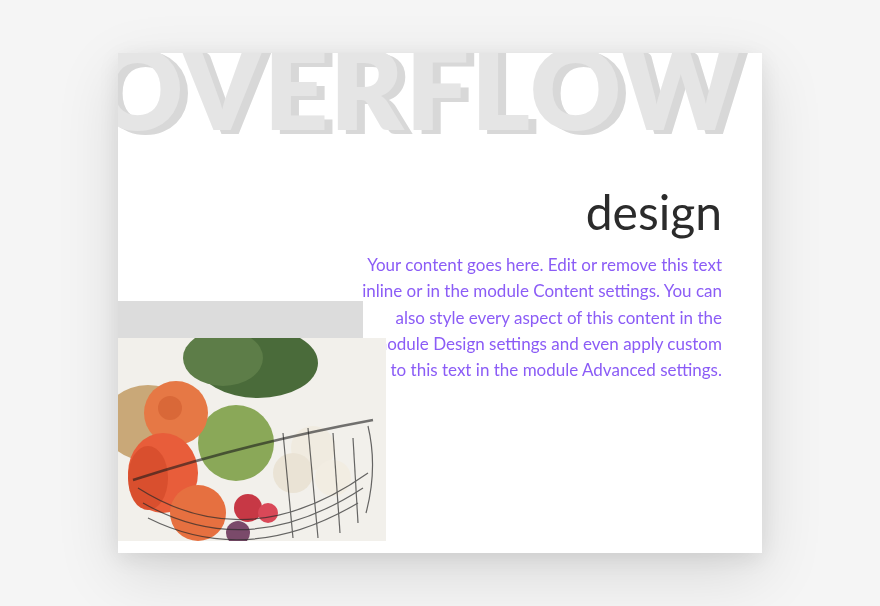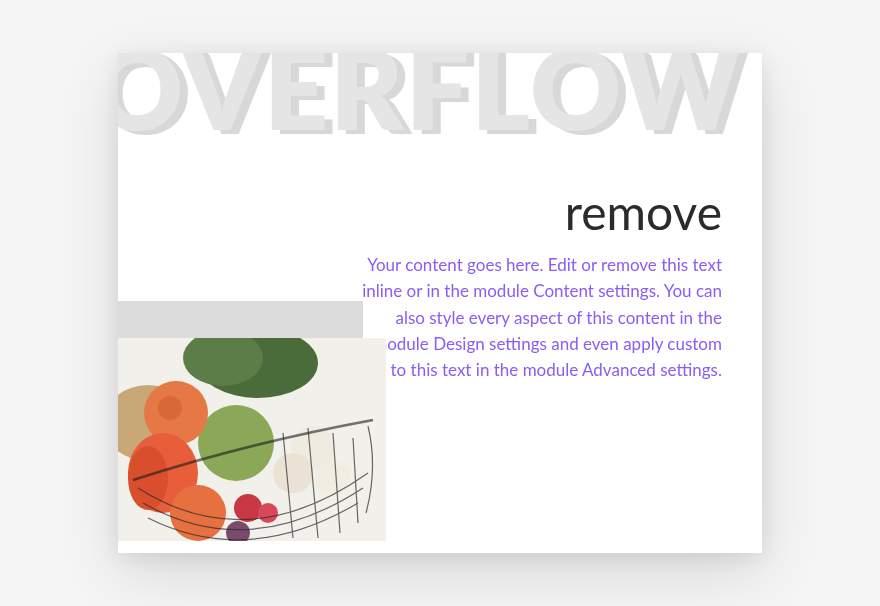--- a/index.html
+++ b/index.html
@@ -88,21 +88,21 @@
     }
   </style>
 </head>
 <body>
 
 <div class="card">
   <div class="big-text-shadow">OVERFLOW</div>
   <div class="big-text">OVERFLOW</div>
 
   <div class="content">
-    <h1 class="heading">remove</h1>
+    <h1 class="heading">design</h1>
     <p class="body-text">Your content goes here. Edit or remove this text inline or in the module Content settings. You can also style every aspect of this content in the module Design settings and even apply custom CSS to this text in the module Advanced settings.</p>
   </div>
 
   <div class="gray-block"></div>
 
   <div class="image-container">
     <svg class="basket-svg" viewBox="0 0 268 203">
 
       <rect width="268" height="203" fill="#f2f0eb"></rect>
 

